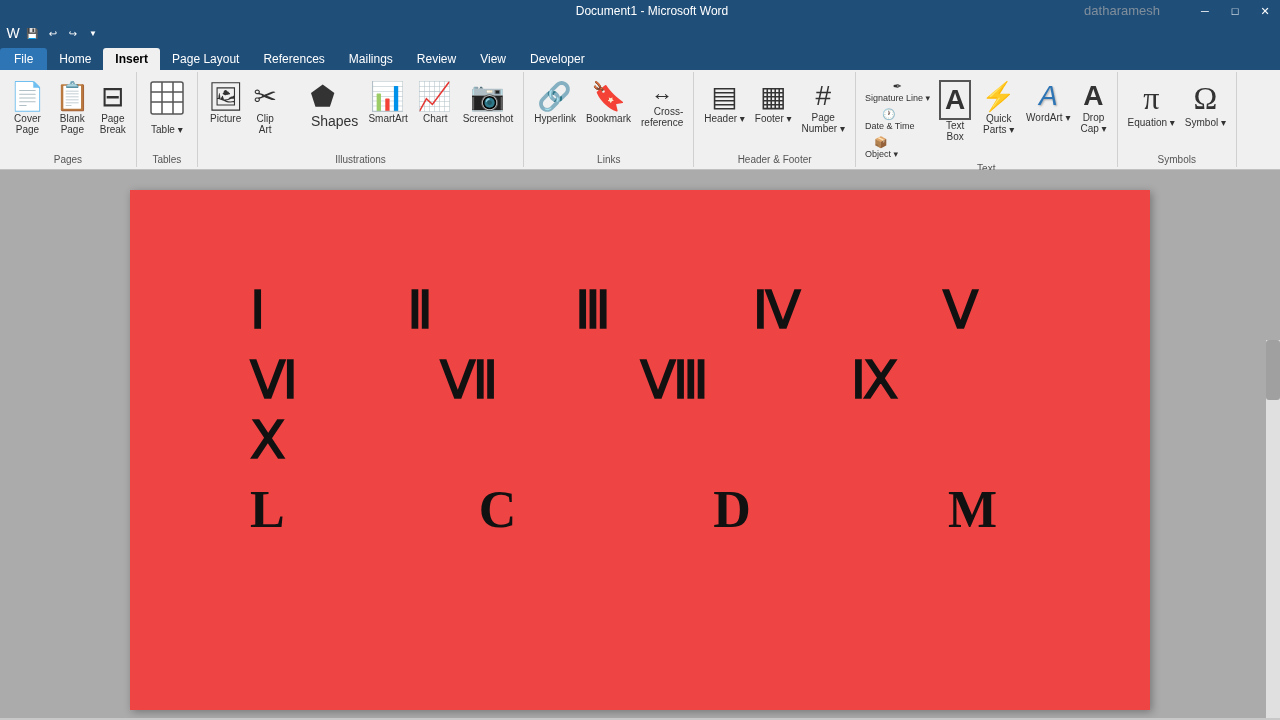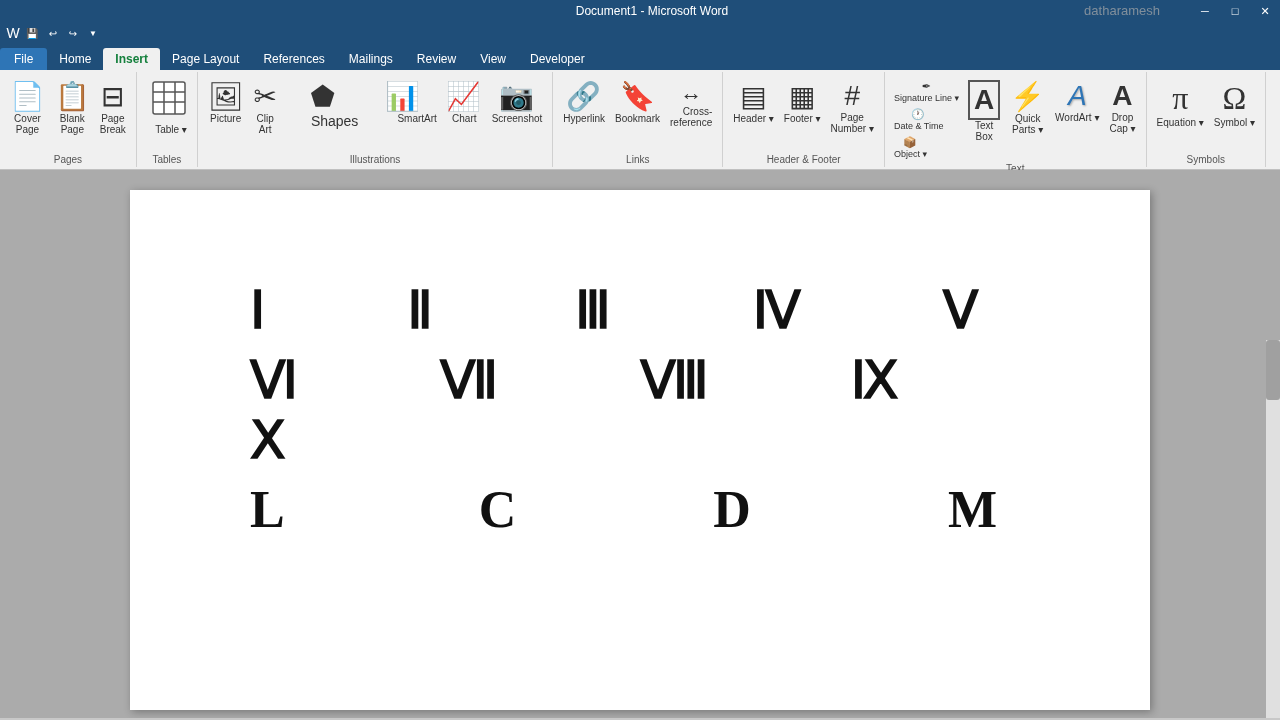--- a/index.html
+++ b/index.html
@@ -52,21 +52,21 @@
       font-size: 12px;
       cursor: pointer;
       color: white;
       height: 22px;
       display: flex;
       align-items: center;
       border-radius: 3px 3px 0 0;
     }
     .ribbon-tab.active {
       background: #f0f0f0;
-      color: #15803d;
+      color: #000000;
       font-weight: 600;
     }
     .ribbon-tab.file-tab {
       background: #2e75b6;
       color: white;
       padding: 0 14px;
     }
 
     
     #ribbon {
@@ -125,21 +125,21 @@
       background: #ababab;
       flex: 1;
       display: flex;
       justify-content: center;
       padding: 20px 0;
       height: calc(720px - 22px - 22px - 26px - 100px - 2px);
       overflow: hidden;
       position: relative;
     }
     #doc-page {
-      background: #ffffff;
+      background: #ef4444;
       width: 1020px;
       min-height: 520px;
       box-shadow: 2px 2px 8px rgba(0,0,0,0.3);
       position: relative;
       padding: 40px 80px;
     }
 
     
     .roman-row {
       font-size: 52px;
@@ -221,21 +221,21 @@
       <div class="pages-btn-item">
         <span style="font-size:28px;">⊟</span>
         <span style="font-size:10px;text-align:center;">Page<br>Break</span>
       </div>
     </div>
     <div class="ribbon-group-label">Pages</div>
   </div>
 
   <div class="ribbon-group">
     <div class="ribbon-group-content">
-      <div class="pages-btn-item" style="min-width:48px;align-items:flex-end;">
+      <div class="pages-btn-item" style="min-width:48px;">
         <span style="font-size:32px;">
           <svg width="36" height="36" viewBox="0 0 36 36" fill="none">
             <rect x="2" y="2" width="32" height="32" rx="2" stroke="#555" stroke-width="1.5" fill="white"></rect>
             <line x1="2" y1="12" x2="34" y2="12" stroke="#555" stroke-width="1.5"></line>
             <line x1="2" y1="22" x2="34" y2="22" stroke="#555" stroke-width="1.5"></line>
             <line x1="13" y1="2" x2="13" y2="34" stroke="#555" stroke-width="1.5"></line>
             <line x1="24" y1="2" x2="24" y2="34" stroke="#555" stroke-width="1.5"></line>
           </svg>
         </span>
         <span style="font-size:10px;">Table ▾</span>
@@ -253,21 +253,21 @@
       <div class="pages-btn-item">
         <span style="font-size:28px;">✂</span>
         <span style="font-size:10px;text-align:center;">Clip<br>Art</span>
       </div>
       <div class="pages-btn-item">
         <span style="font-size:28px;">⬟</span>
         <span style="font-size:14px;margin-left:24px;">Shapes</span>
       </div>
       <div class="pages-btn-item">
         <span style="font-size:28px;">📊</span>
-        <span style="font-size:10px;margin-left:29px;">SmartArt</span>
+        <span style="font-size:10px;">SmartArt</span>
       </div>
       <div class="pages-btn-item">
         <span style="font-size:28px;">📈</span>
         <span style="font-size:10px;">Chart</span>
       </div>
       <div class="pages-btn-item">
         <span style="font-size:28px;">📷</span>
         <span style="font-size:10px;">Screenshot</span>
       </div>
     </div>

